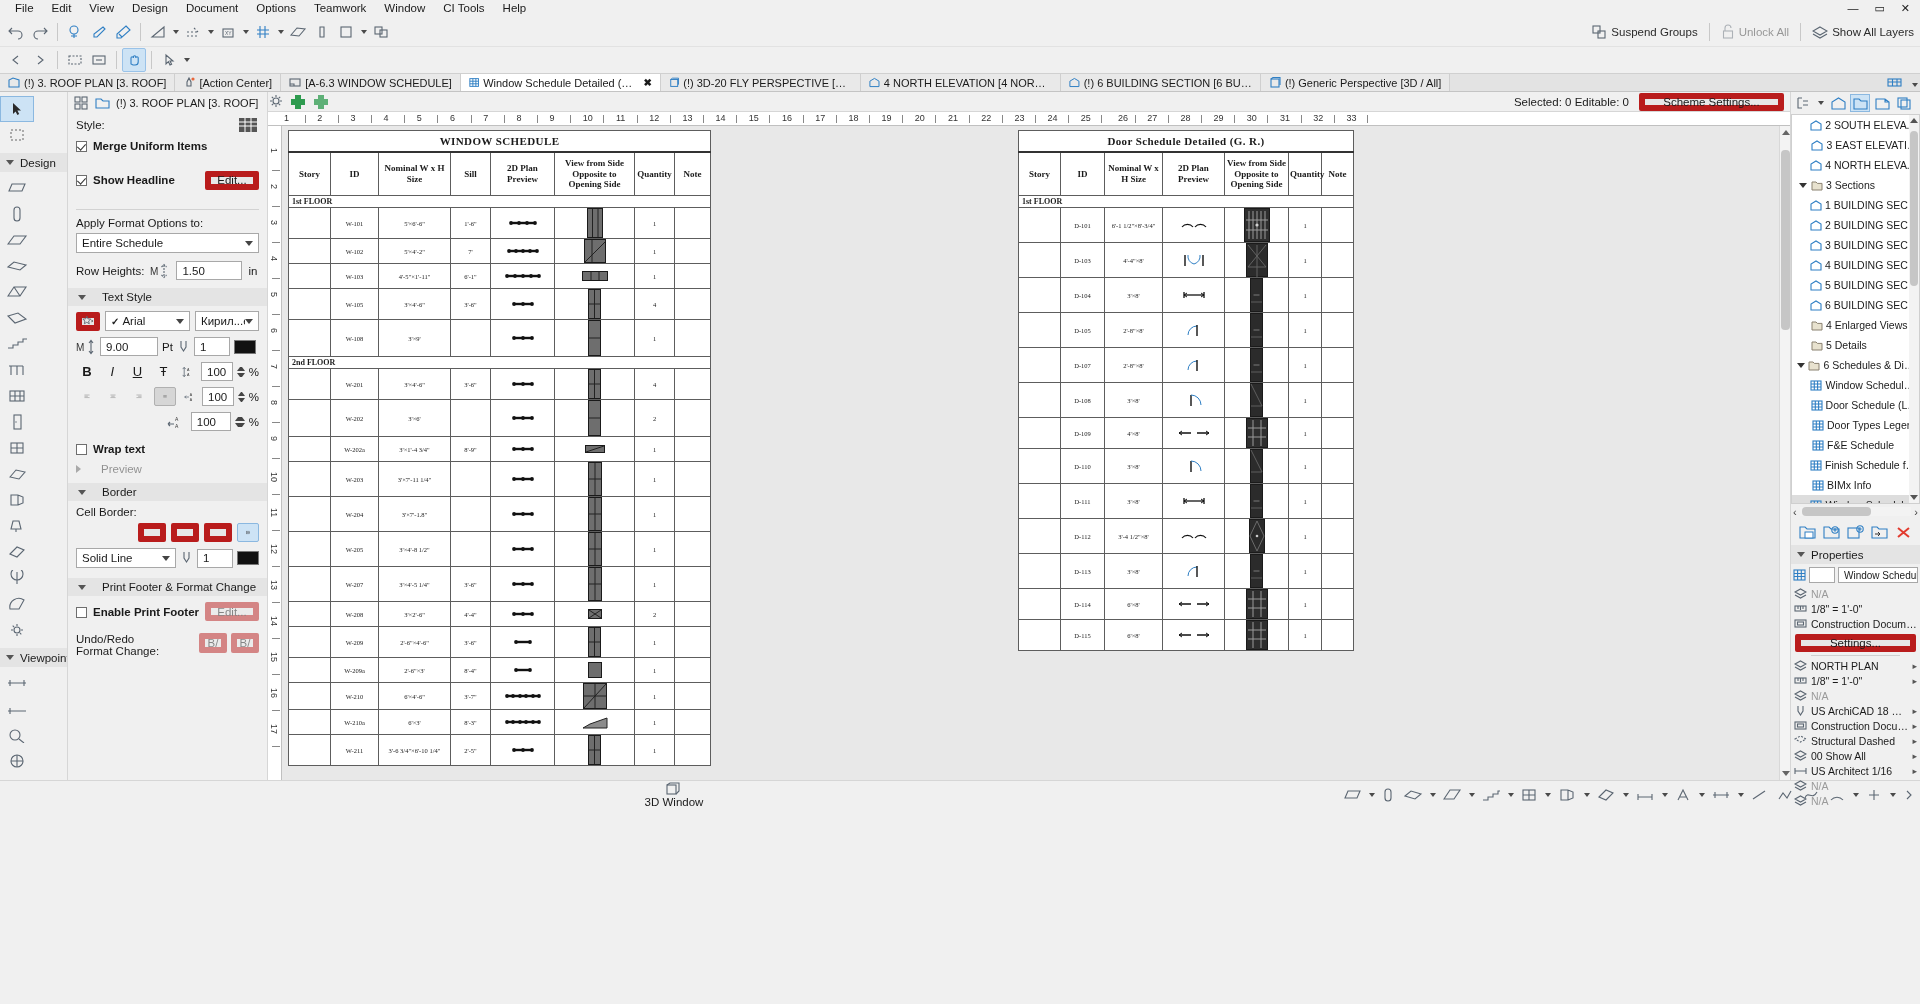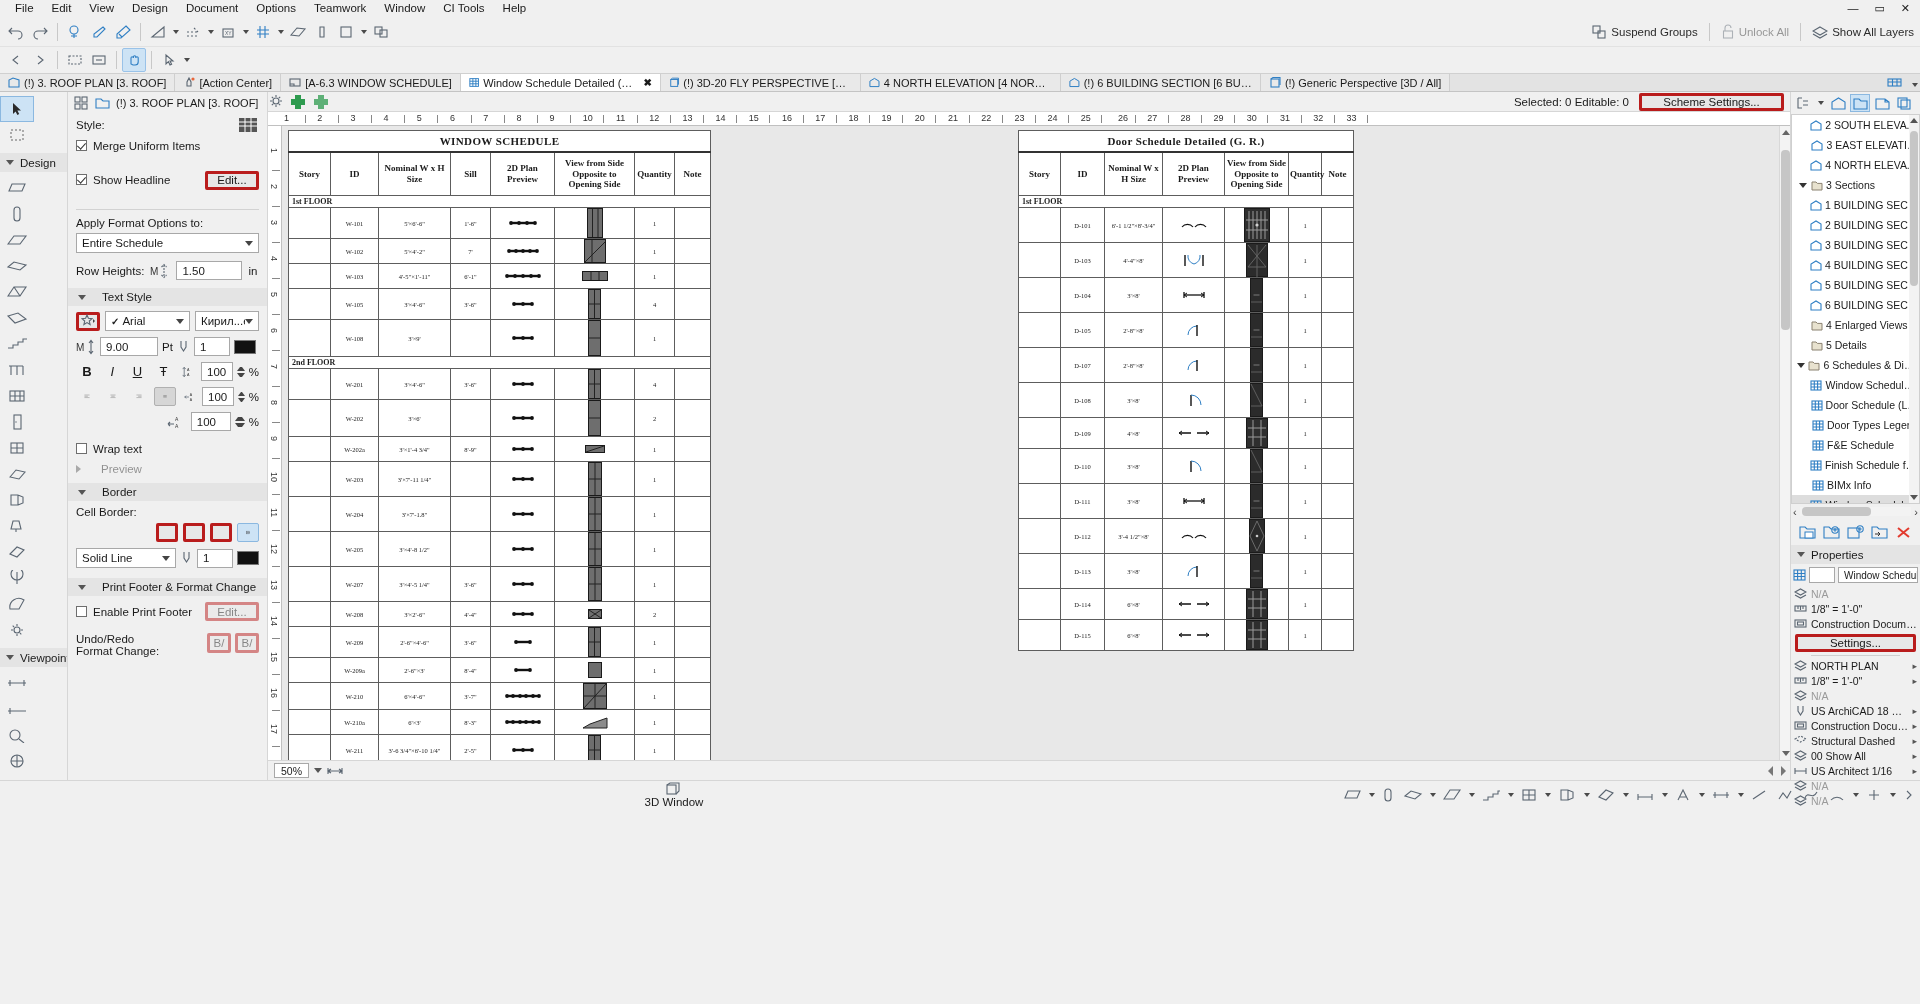--- a/index.html
+++ b/index.html
@@ -59,26 +59,26 @@
   .tp-head { height:19px; display:flex; align-items:center; gap:6px; padding-left:6px;
              background:#e4e4e4; font-size:11.5px; margin:5px 0 3px; }
   .tp-head .tri { border-left:4px solid transparent; border-right:4px solid transparent;
                   border-top:5px solid #555; }
 
   
   #settings { width:200px; background:#f0f0f0; border-right:1px solid #d6d6d6;
               flex-shrink:0; font-size:11.5px; overflow:hidden; }
   #settings .hdr { height:22px; display:flex; align-items:center; gap:6px; padding-left:6px; }
   #settings .pad { padding:6px 8px; }
-  .lbl-row { display:flex; align-items:flex-start; margin:6px 0; }
+  .lbl-row { display:flex; align-items:flex-end; margin:6px 0;font-weight:bold; }
   .chk { width:11px; height:11px; border:1px solid #6e6e6e; background:#fff; margin-right:6px;
          position:relative; flex-shrink:0; }
   .chk.on:after { content:""; position:absolute; left:2px; top:0px; width:4px; height:7px;
                   border:solid #333; border-width:0 1.6px 1.6px 0; transform:rotate(42deg); }
-  .btn { background:#e7e7e7; border:3px solid #b91c1c; border-radius:2px; height:19px;
+  .btn { background:#e7e7e7; border:6px solid #b91c1c; border-radius:2px; height:19px;
          display:flex; align-items:center; justify-content:center; font-size:11.5px; padding:0 8px; }
   .field { background:#fff; border:1px solid #a8a8a8; height:19px; display:flex; align-items:center;
            padding:0 5px; font-size:11.5px; }
   .drop { background:#fff; border:1px solid #a8a8a8; height:20px; display:flex; align-items:center;
           justify-content:space-between; padding:0 5px; font-size:11.5px; }
   .drop .dcar { border-left:4px solid transparent; border-right:4px solid transparent;
                 border-top:5px solid #444; }
   .sec-head { display:flex; align-items:center; gap:16px; margin:8px 0 5px; font-size:11.5px; }
   .sec-head .tri { border-left:4px solid transparent; border-right:4px solid transparent;
                    border-top:5px solid #555; }
@@ -1796,32 +1796,20 @@
             </table>
         </div>
       </div>
       <div style="width:11px;background:#f3f3f3;border-left:1px solid #d8d8d8;position:relative;">
         <div style="position:absolute;left:1px;top:24px;width:9px;height:180px;background:#c6c6c6;border-radius:4px;"></div>
         <div style="position:absolute;left:2px;top:4px;width:0;height:0;border-left:4px solid transparent;border-right:4px solid transparent;border-bottom:5px solid #666;"></div>
         <div style="position:absolute;left:2px;bottom:4px;width:0;height:0;border-left:4px solid transparent;border-right:4px solid transparent;border-top:5px solid #666;"></div>
       </div>
     </div>
 
-    <div id="docbottom">
-      <div class="zoomfield">
-        <span>50%</span>
-      </div>
-      <div style="width:0;height:0;border-left:4px solid transparent;border-right:4px solid transparent;border-top:5px solid #555;"></div>
-      <svg width="16" height="12" viewBox="0 0 16 12">
-          <path class="greyicon" d="M1 6h14M1 3v6M15 3v6M4 4l-3 2 3 2M12 4l3 2-3 2"></path>
-        </svg>
-      <div style="flex:1"></div>
-      <div style="width:0;height:0;border-top:5px solid transparent;border-bottom:5px solid transparent;border-right:5px solid #777;margin-right:3px;"></div>
-      <div style="width:0;height:0;border-top:5px solid transparent;border-bottom:5px solid transparent;border-left:5px solid #777;margin-right:4px;"></div>
-    </div>
   </div>
 
   <div id="rightcol">
     <div id="navtoolbar">
       <div class="navicon">
         <svg width="14" height="14" viewBox="0 0 14 14">
             <path class="greyicon" d="M2 2 h4 M2 2 v10 h4 M7 5 h5 M7 9 h5"></path>
           </svg>
         </div>
       <div class="caret"></div>

